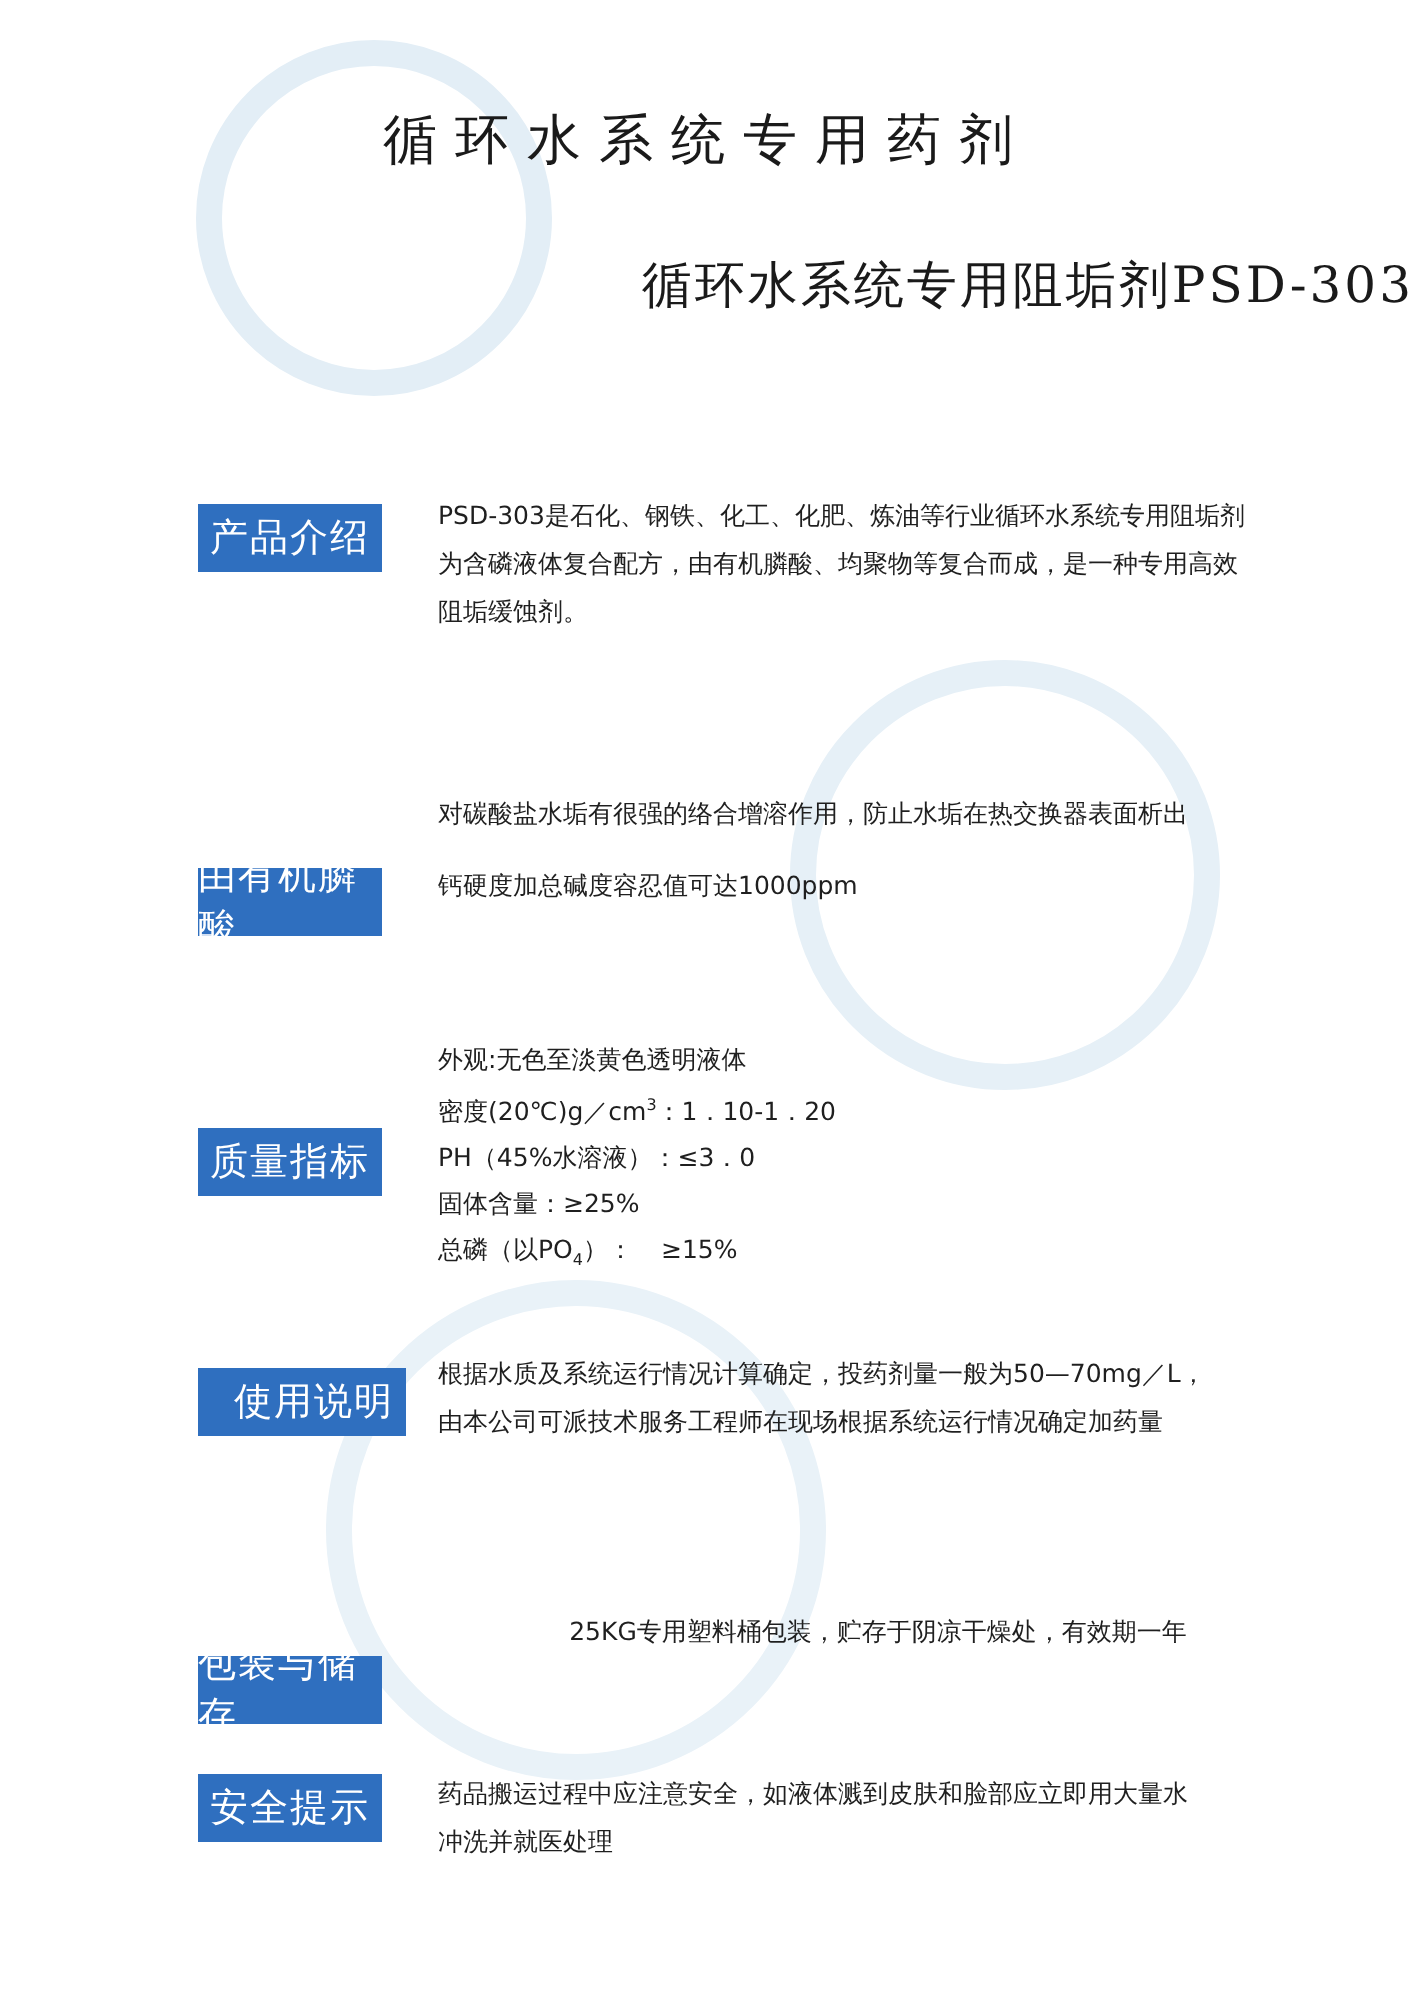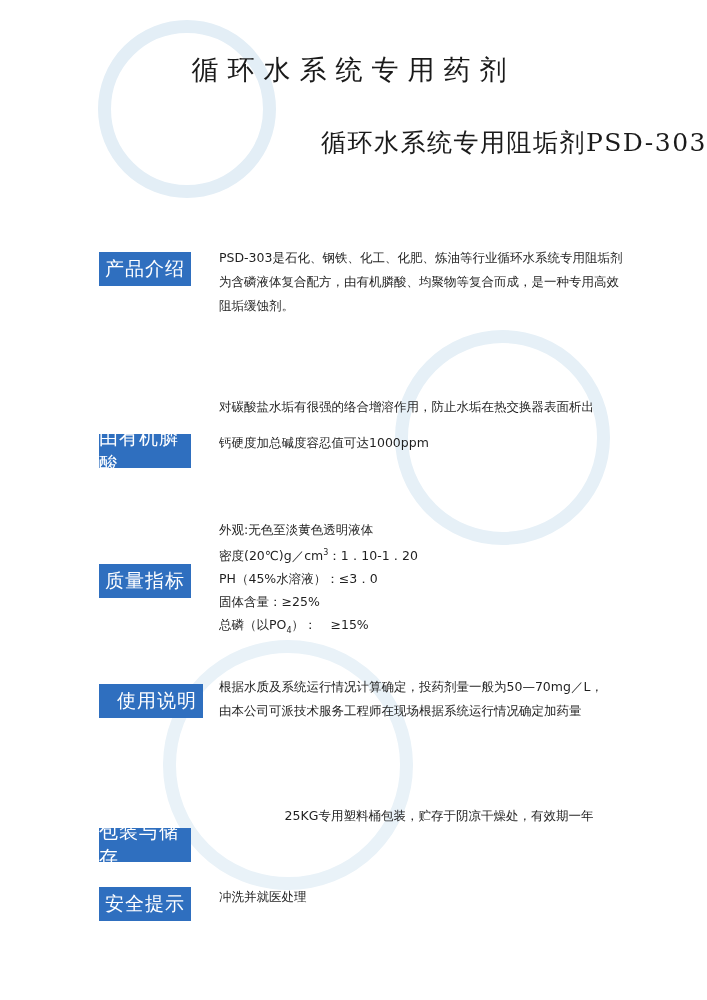--- a/index.html
+++ b/index.html
@@ -184,17 +184,18 @@
   <div class="section" style="top:0;">
     <div class="tag" style="top:800px;margin-top:28px;">包装与储存</div>
     <div class="body-text" style="top:804px;text-align:center;">
       <div class="line">25KG专用塑料桶包装，贮存于阴凉干燥处，有效期一年</div>
     </div>
   </div>
 
   <div class="section" style="top:0;">
     <div class="tag" style="top:887px;">安全提示</div>
     <div class="body-text" style="top:885px;">
+      <div class="line">药品搬运过程中应注意安全，如液体溅到皮肤和脸部应立即用大量水</div>
       <div class="line">冲洗并就医处理</div>
     </div>
   </div>
 
 </div>
 
 </body></html>

